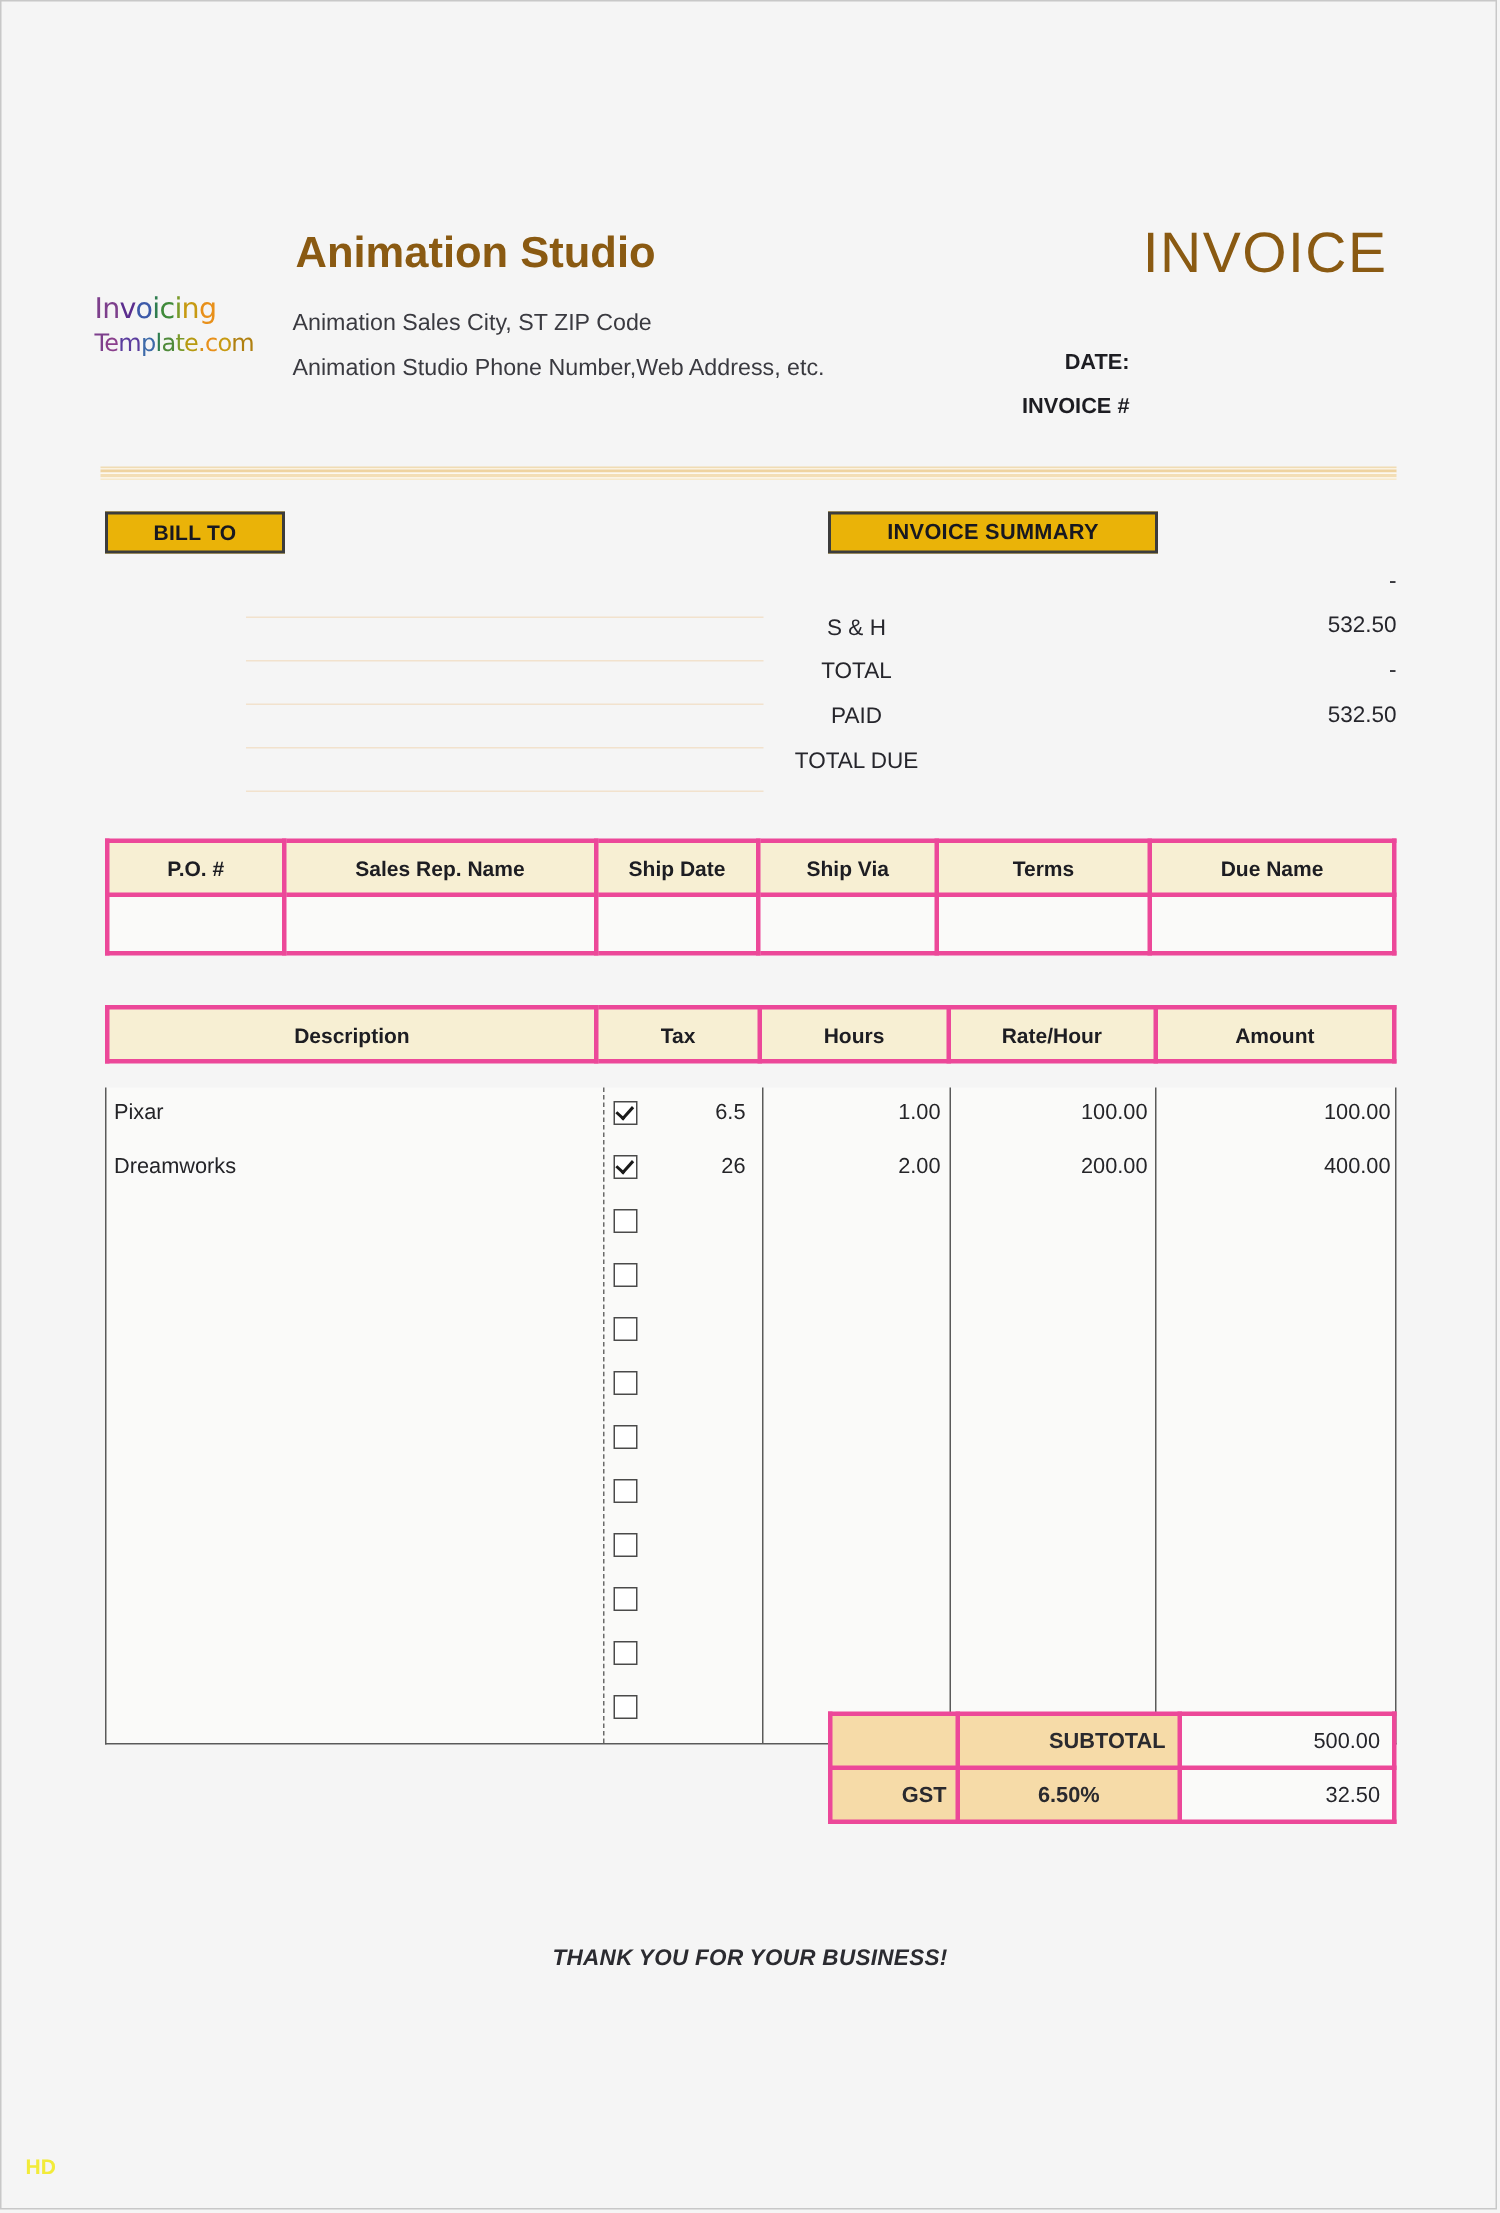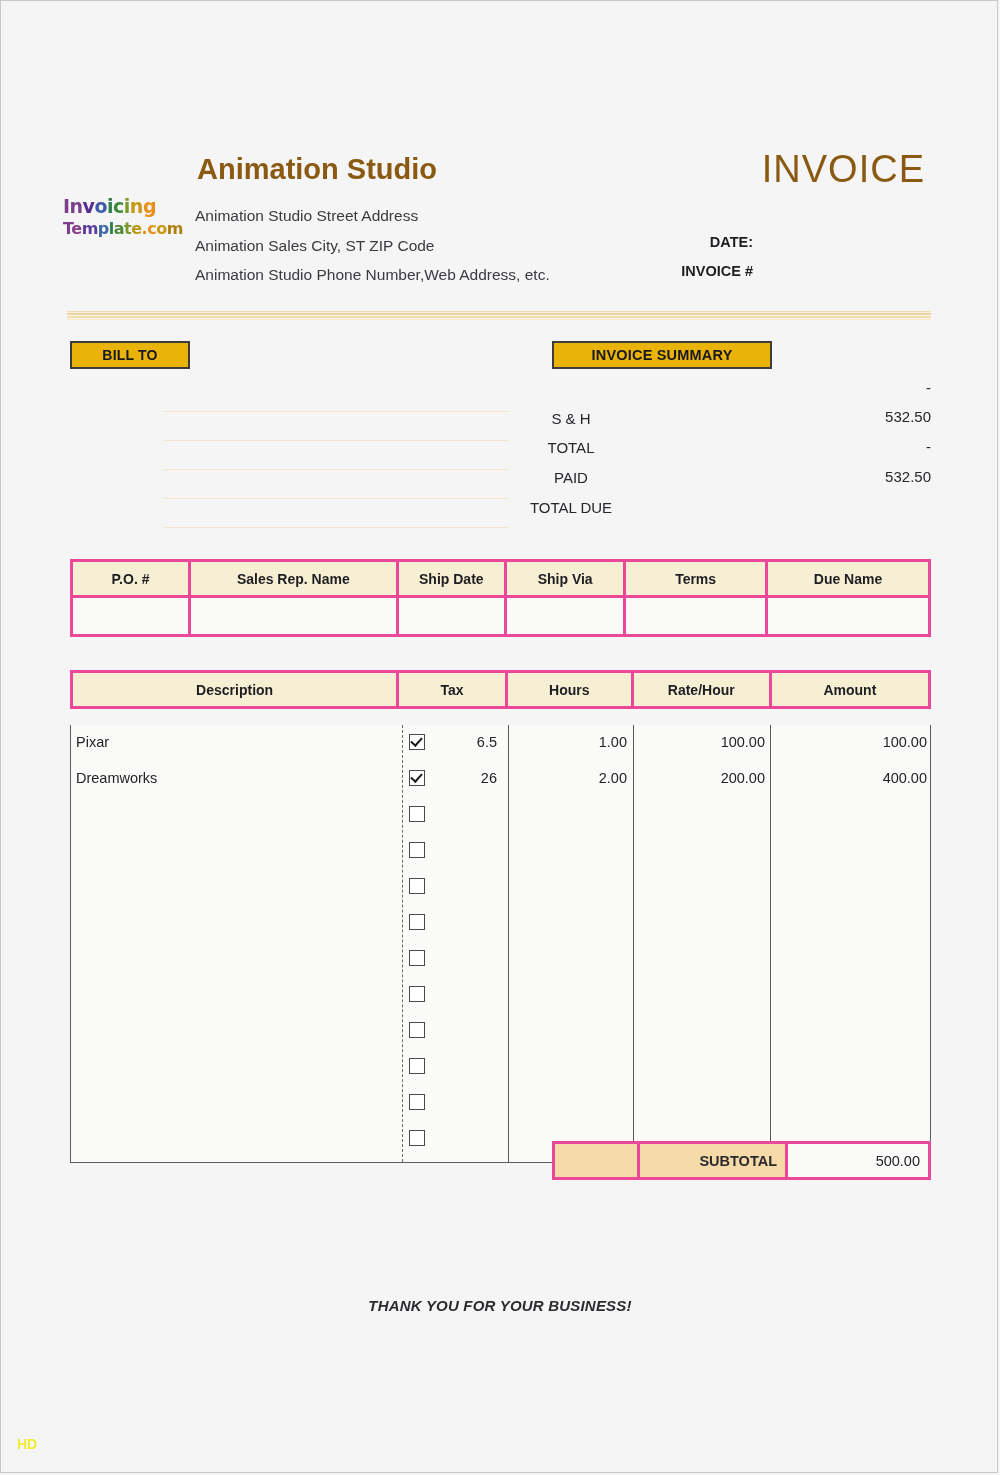--- a/index.html
+++ b/index.html
@@ -25,21 +25,21 @@
   }
 
   
   .logo {
     position: absolute;
     left: 62px;
     top: 196px;
     width: 128px;
     line-height: 1.0;
     font-family: "DejaVu Sans", sans-serif;
-    font-weight: bold;
+    font-weight: normal;
     font-size: 19px;
     letter-spacing: -0.5px;
   }
   .logo .l2 {
     font-size: 16px;
     display: block;
     margin-top: 5px;
   }
   .logo span { display: inline; }
 
@@ -342,21 +342,20 @@
 <div class="page">
 
   <div class="logo">
     <span id="logo-l1"><span style="color: rgb(125, 63, 140);">I</span><span style="color: rgb(125, 63, 140);">n</span><span style="color: rgb(91, 45, 142);">v</span><span style="color: rgb(61, 90, 169);">o</span><span style="color: rgb(47, 125, 79);">i</span><span style="color: rgb(63, 138, 58);">c</span><span style="color: rgb(122, 154, 42);">i</span><span style="color: rgb(199, 154, 18);">n</span><span style="color: rgb(232, 144, 26);">g</span></span>
     <span class="l2" id="logo-l2"><span style="color: rgb(125, 63, 140);">T</span><span style="color: rgb(138, 63, 140);">e</span><span style="color: rgb(91, 61, 158);">m</span><span style="color: rgb(61, 106, 169);">p</span><span style="color: rgb(47, 125, 79);">l</span><span style="color: rgb(79, 138, 58);">a</span><span style="color: rgb(122, 154, 42);">t</span><span style="color: rgb(183, 154, 18);">e</span><span style="color: rgb(216, 144, 26);">.</span><span style="color: rgb(232, 144, 26);">c</span><span style="color: rgb(199, 154, 18);">o</span><span style="color: rgb(176, 128, 16);">m</span></span>
   </div>
 
   <div class="company-name">Animation Studio</div>
 
   <div class="company-lines">
-    <div>Animation Studio Street Address</div>
     <div>Animation Sales City, ST ZIP Code</div>
     <div>Animation Studio Phone Number,Web Address, etc.</div>
   </div>
 
   <div class="invoice-word">INVOICE</div>
 
   <div class="hdr-label hdr-date">DATE:</div>
   <div class="hdr-label hdr-inv">INVOICE #</div>
 
   <div class="divider">
@@ -535,19 +534,24 @@
       </div>
   </div>
 
   <table class="tbl tot-tbl">
     <tbody>
         <tr>
       <td class="tot-pad"></td>
       <td class="tot-lbl">SUBTOTAL</td>
       <td class="tot-val">500.00</td>
     </tr>
+    <tr>
+      <td class="tot-key">GST</td>
+      <td class="tot-lbl" style="text-align:center;padding-right:0 !important">6.50%</td>
+      <td class="tot-val">32.50</td>
+    </tr>
   </tbody>
     </table>
 
   <div class="thanks">THANK YOU FOR YOUR BUSINESS!</div>
   <div class="hd-mark">HD</div>
 
 </div>
 
 </body></html>

